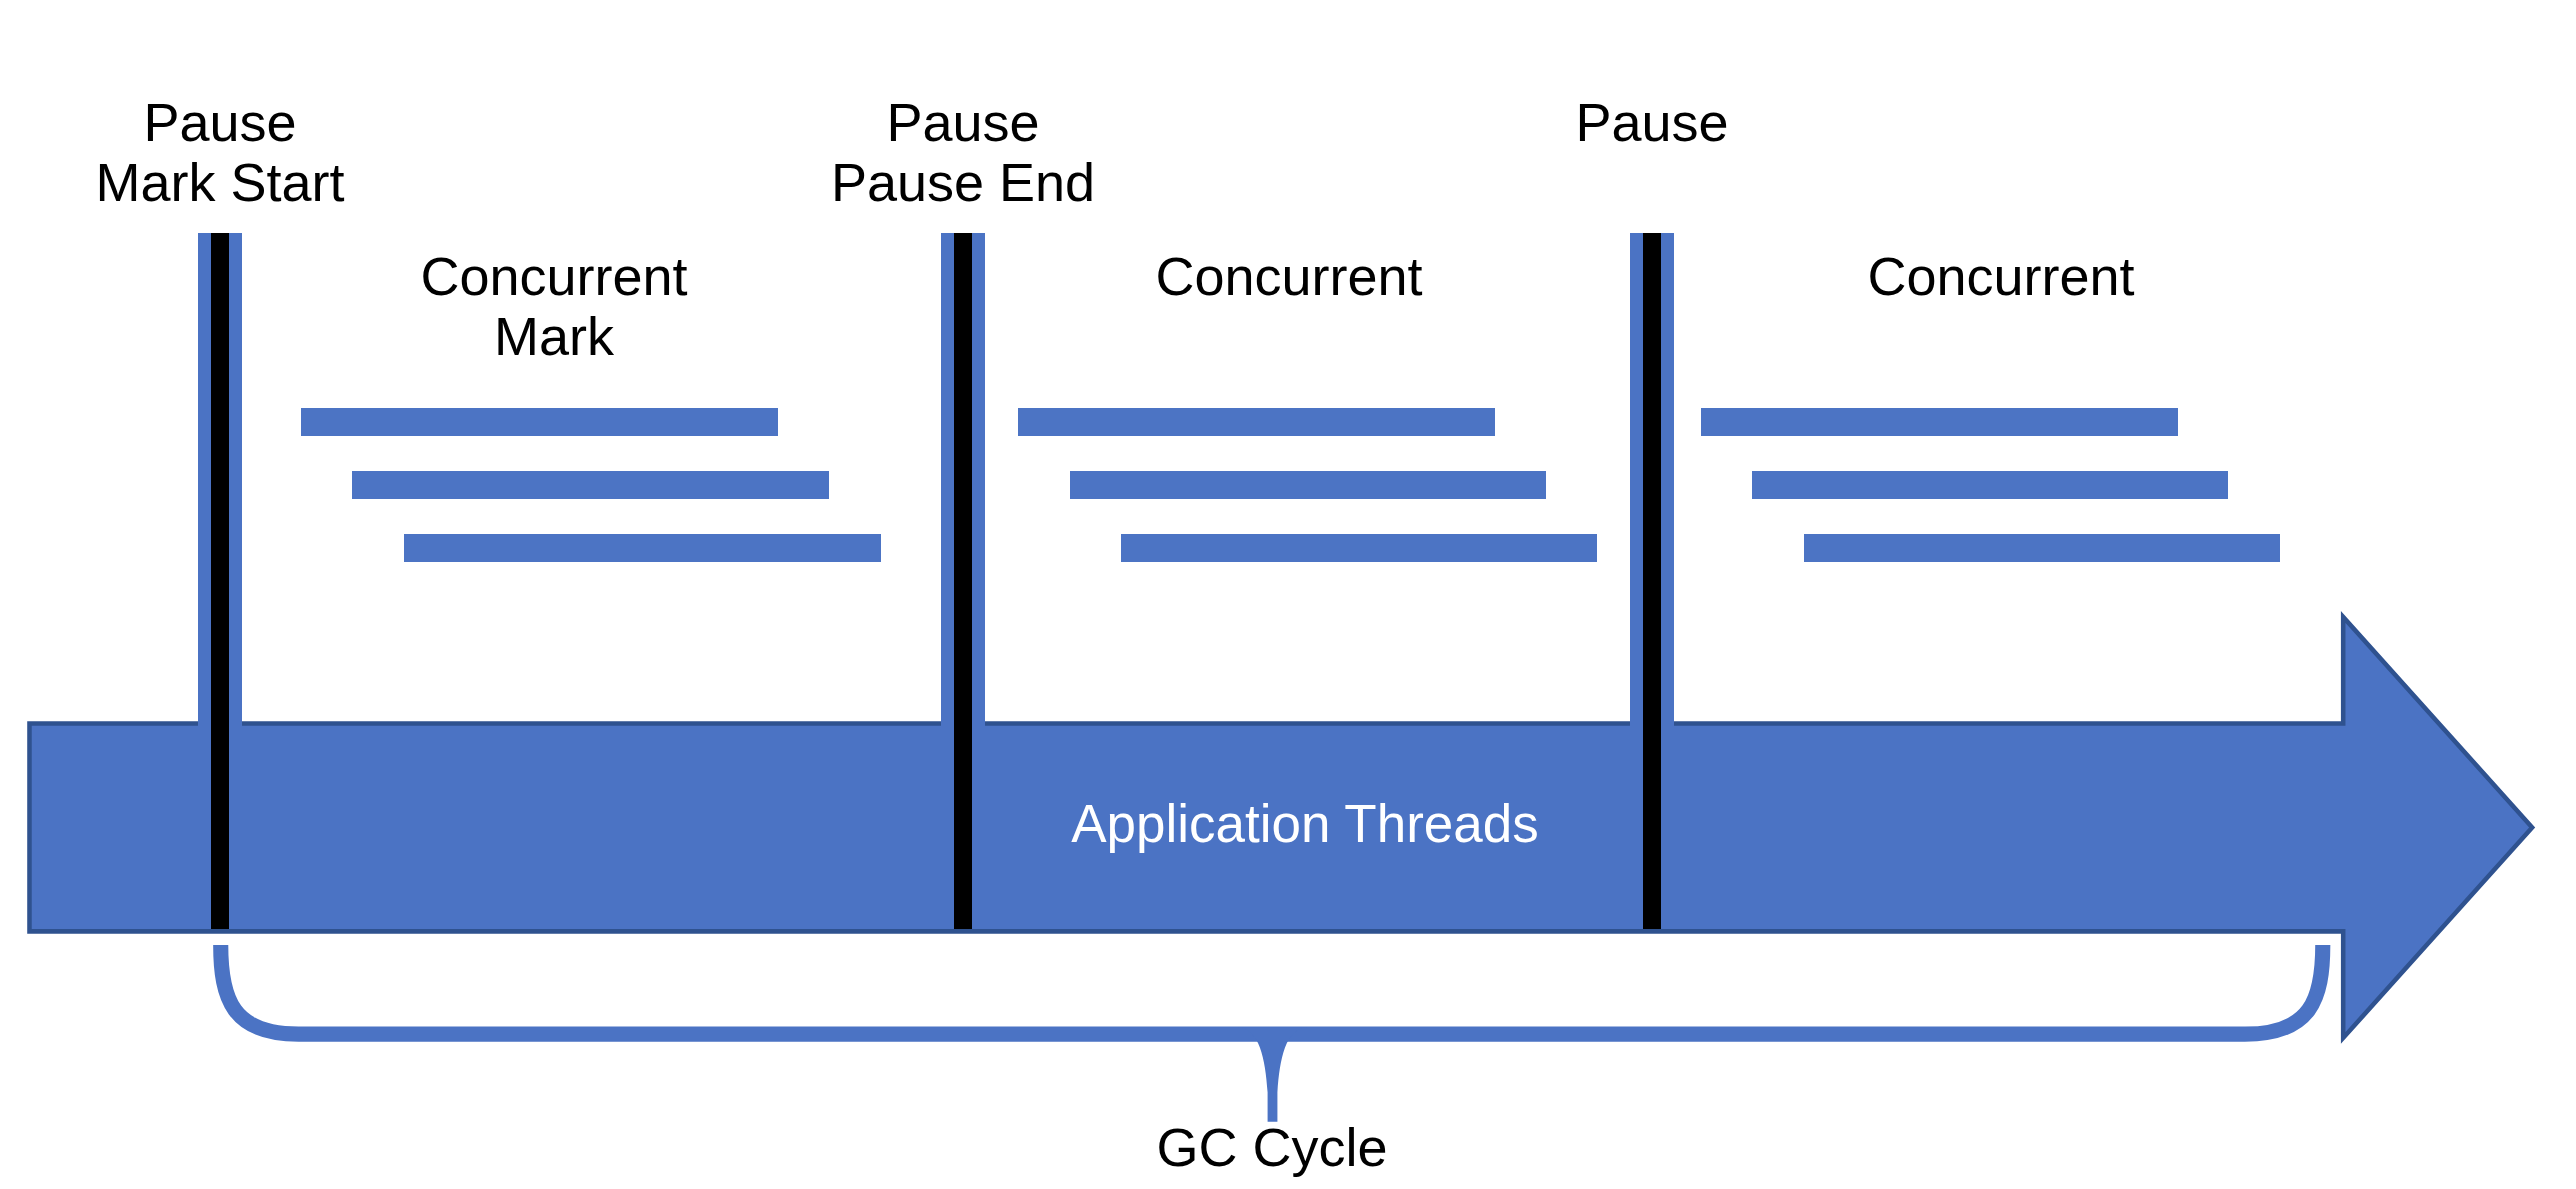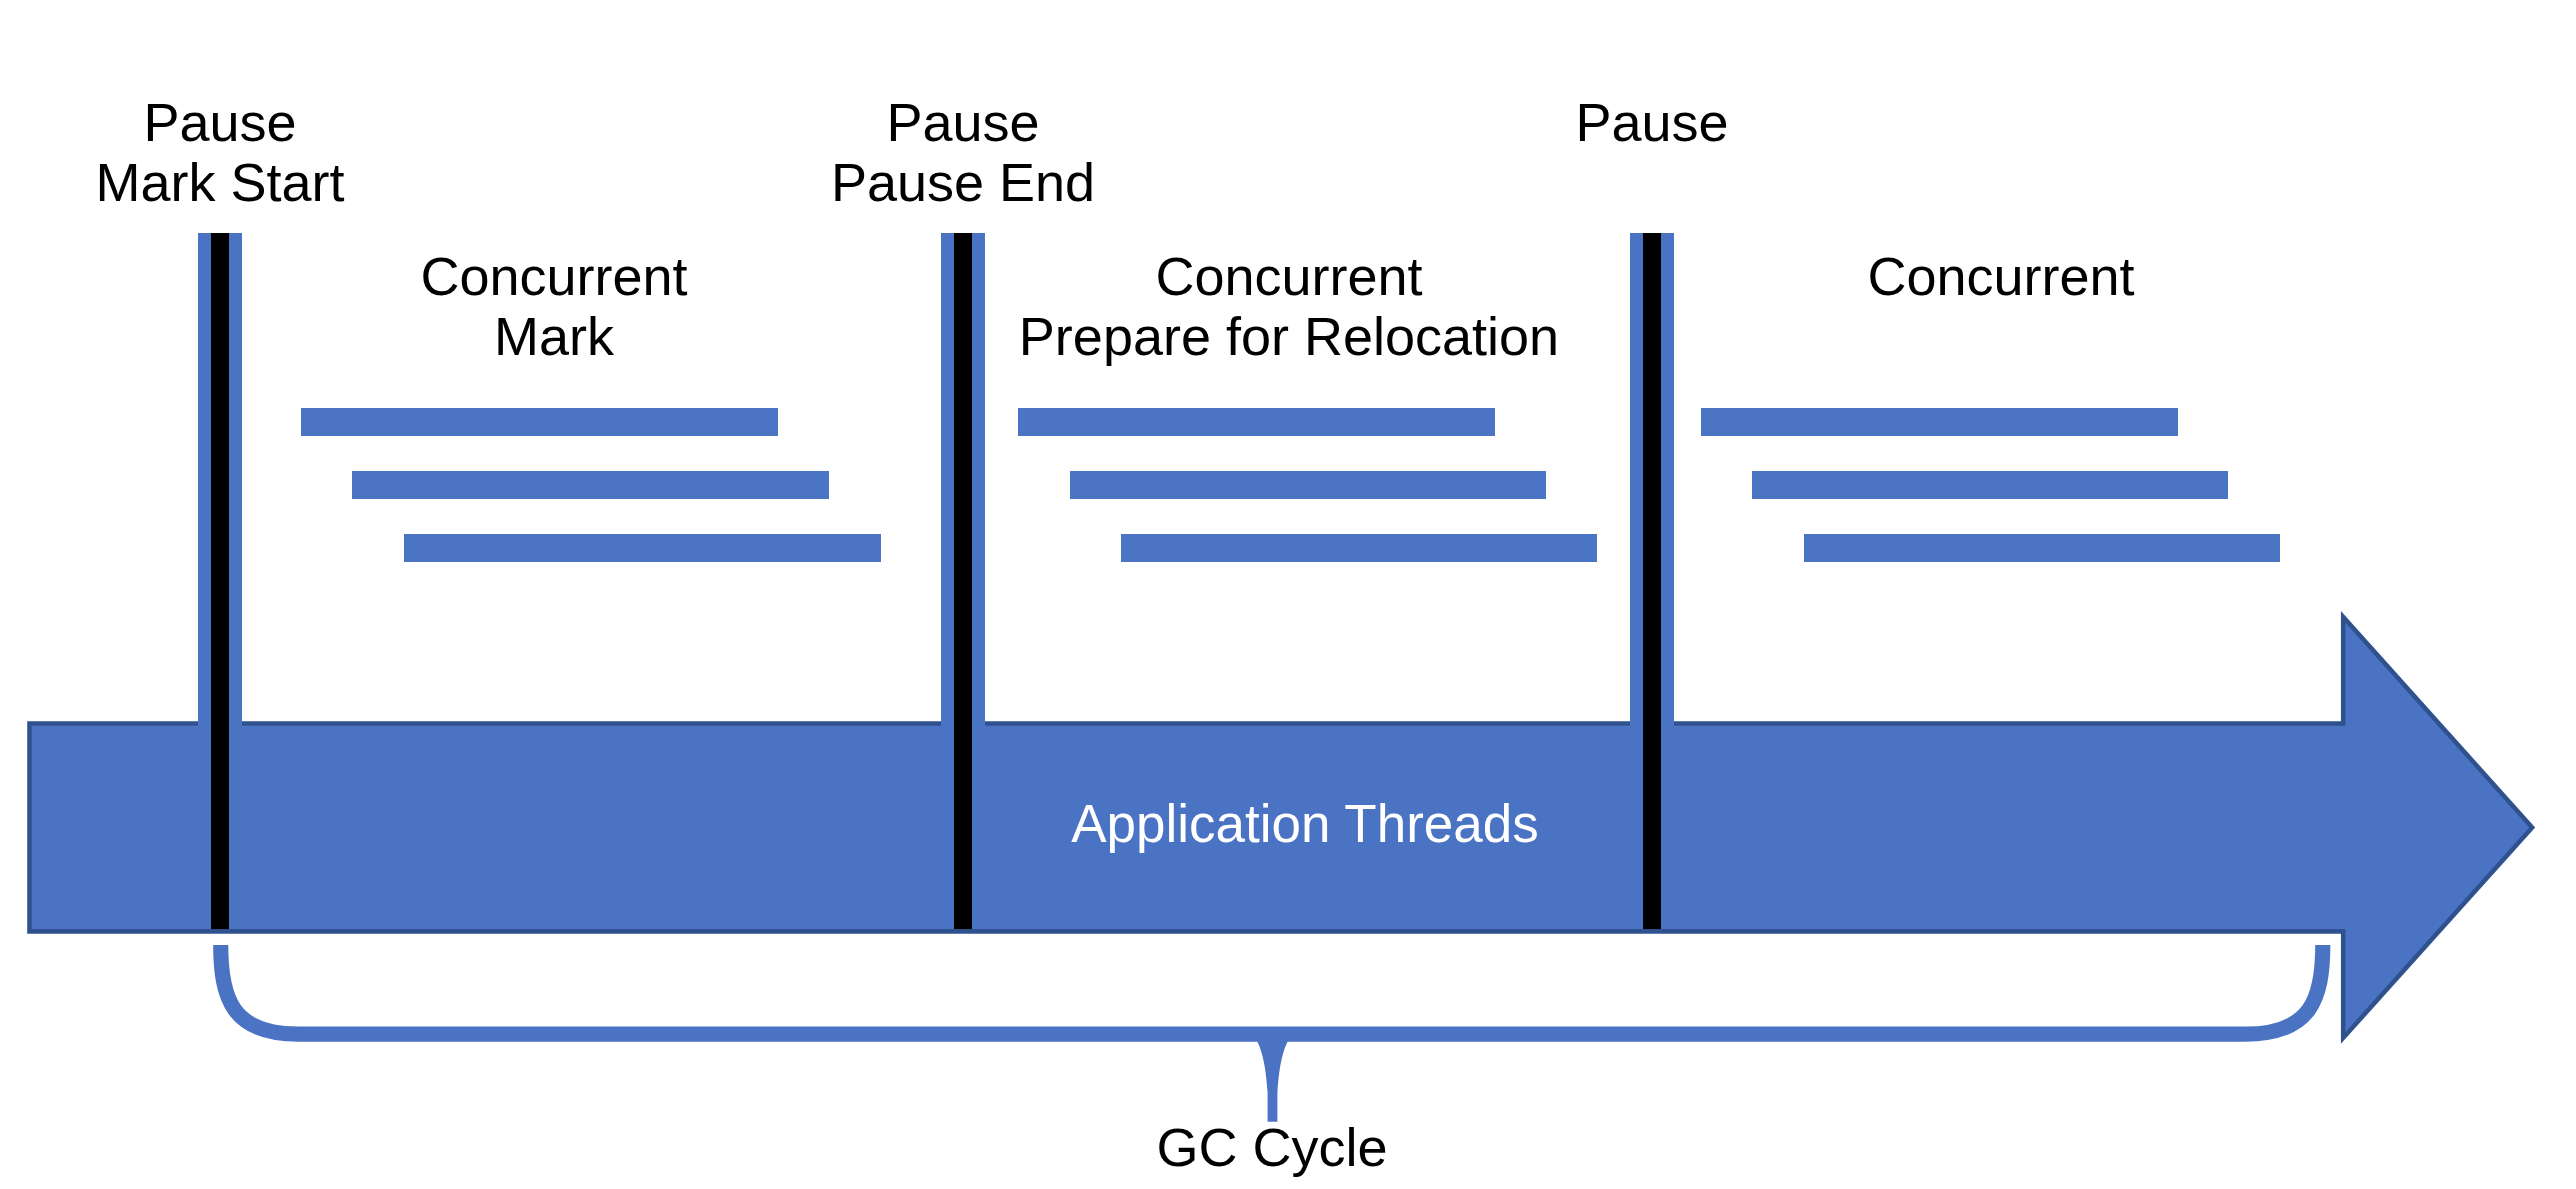--- a/index.html
+++ b/index.html
@@ -103,21 +103,20 @@
   <div class="phase-label pause-label" style="left:1652px;">
     <div>Pause</div>
   </div>
 
   <div class="phase-label conc-label" style="left:554px;">
     <div>Concurrent</div>
     <div>Mark</div>
   </div>
   <div class="phase-label conc-label" style="left:1289px;">
     <div>Concurrent</div>
-    <div>Prepare for Relocation</div>
   </div>
   <div class="phase-label conc-label" style="left:2001px;">
     <div>Concurrent</div>
   </div>
 
   <div id="arrow-label">Application Threads</div>
 
   <div id="gc-cycle-label">GC Cycle</div>
 
 </div>

